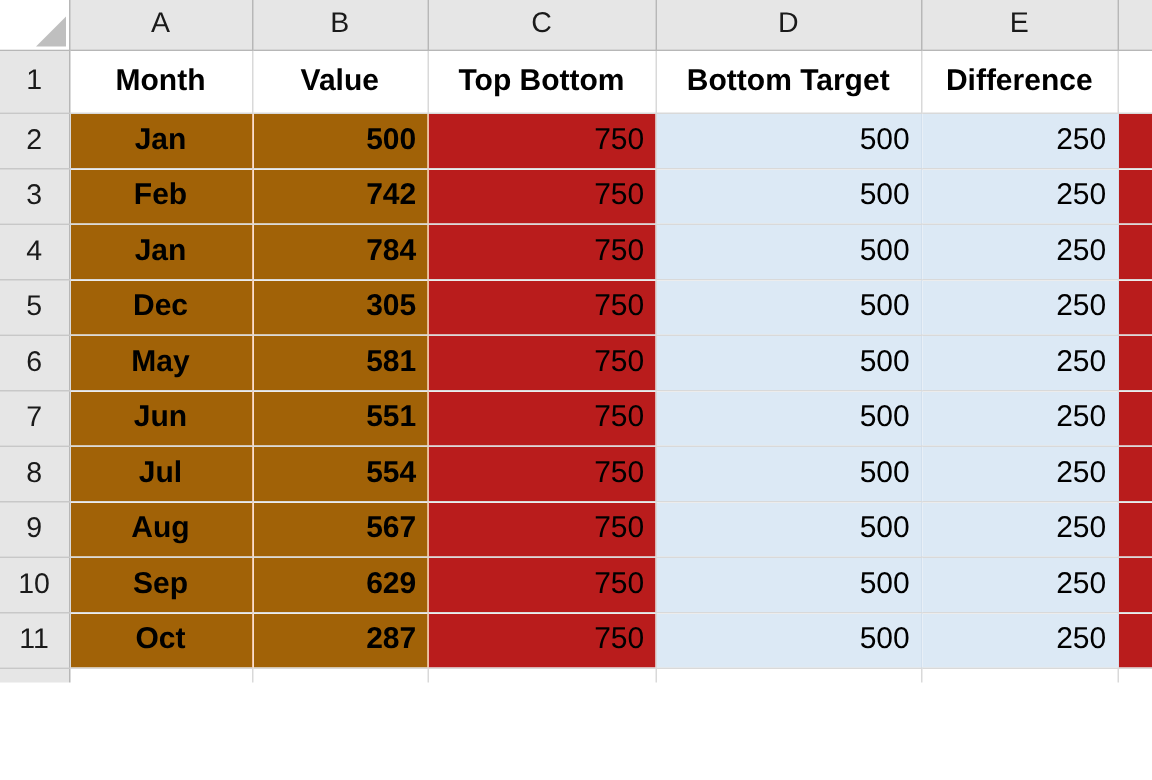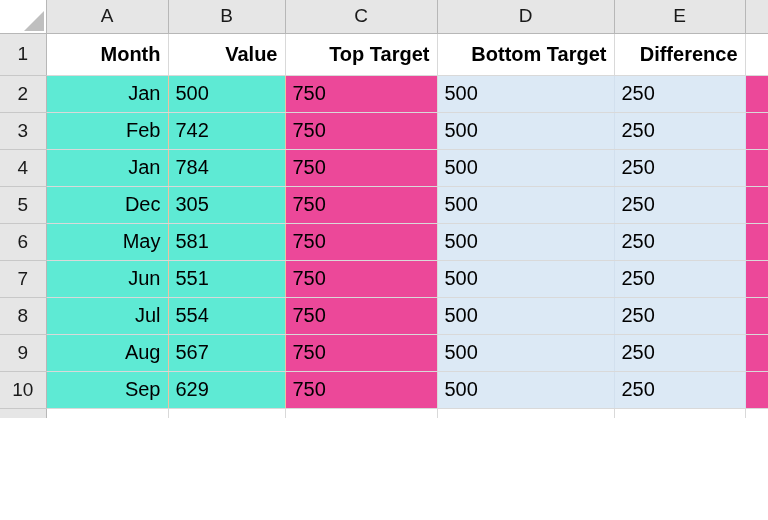--- a/index.html
+++ b/index.html
@@ -79,35 +79,35 @@
     border-right: 1px solid #d9d9d9;
     border-bottom: 1px solid #d9d9d9;
     font-size: 20px;
     color: #000000;
     padding: 0 7px;
     vertical-align: middle;
     background: #ffffff;
     white-space: nowrap;
     overflow: hidden;
   }
-  td.cell.align-left  { text-align: right; }
-  td.cell.align-right { }
+  td.cell.align-left  { text-align: center; }
+  td.cell.align-right { text-align: right; }
 
   tr.header-row { height: 42px; }
   tr.header-row td.cell {
     font-weight: bold;
     background: #ffffff;
     border-bottom: 1px solid #d9d9d9;
   }
 
   tr.data-row { height: 37px; }
 
-  td.fill-orange { background: #5eead4; border-right-color: #f0c0a0; }
+  td.fill-orange { background: #a16207; border-right-color: #f0c0a0; font-weight: bold; }
   td.fill-blue   { background: #dce9f5; border-right-color: #d2e0ee; }
-  td.fill-white  { background: #ec4899; }
+  td.fill-white  { background: #b91c1c; }
 
   tr.tail-row { height: 10px; }
   tr.tail-row td.row-head { background: #e6e6e6; border-bottom: none; }
   tr.tail-row td.cell { background: #ffffff; border-bottom: none; }
 
   
   col.c-rowhead { width: 46px; }
   col.c-a { width: 122px; }
   col.c-b { width: 117px; }
   col.c-c { width: 152px; }
@@ -143,21 +143,21 @@
         <th class="col-head"></th>
       </tr>
     </thead>
 
     <tbody>
 
       <tr class="header-row">
         <td class="row-head">1</td>
         <td class="cell align-left fill-white">Month</td>
         <td class="cell align-left fill-white">Value</td>
-        <td class="cell align-left fill-white">Top Target</td>
+        <td class="cell align-left fill-white">Top Bottom</td>
         <td class="cell align-left fill-white">Bottom Target</td>
         <td class="cell align-left fill-white">Difference</td>
         <td class="cell fill-white"></td>
       </tr>
 
       <tr class="data-row">
         <td class="row-head">2</td>
         <td class="cell align-left fill-orange">Jan</td>
         <td class="cell align-right fill-orange">500</td>
         <td class="cell align-right fill-white">750</td>
@@ -239,20 +239,29 @@
       <tr class="data-row">
         <td class="row-head">10</td>
         <td class="cell align-left fill-orange">Sep</td>
         <td class="cell align-right fill-orange">629</td>
         <td class="cell align-right fill-white">750</td>
         <td class="cell align-right fill-blue">500</td>
         <td class="cell align-right fill-blue">250</td>
         <td class="cell fill-white"></td>
       </tr>
 
+      <tr class="data-row">
+        <td class="row-head">11</td>
+        <td class="cell align-left fill-orange">Oct</td>
+        <td class="cell align-right fill-orange">287</td>
+        <td class="cell align-right fill-white">750</td>
+        <td class="cell align-right fill-blue">500</td>
+        <td class="cell align-right fill-blue">250</td>
+        <td class="cell fill-white"></td>
+      </tr>
 
 
 
       <tr class="tail-row">
         <td class="row-head"></td>
         <td class="cell"></td>
         <td class="cell"></td>
         <td class="cell"></td>
         <td class="cell"></td>
         <td class="cell"></td>

